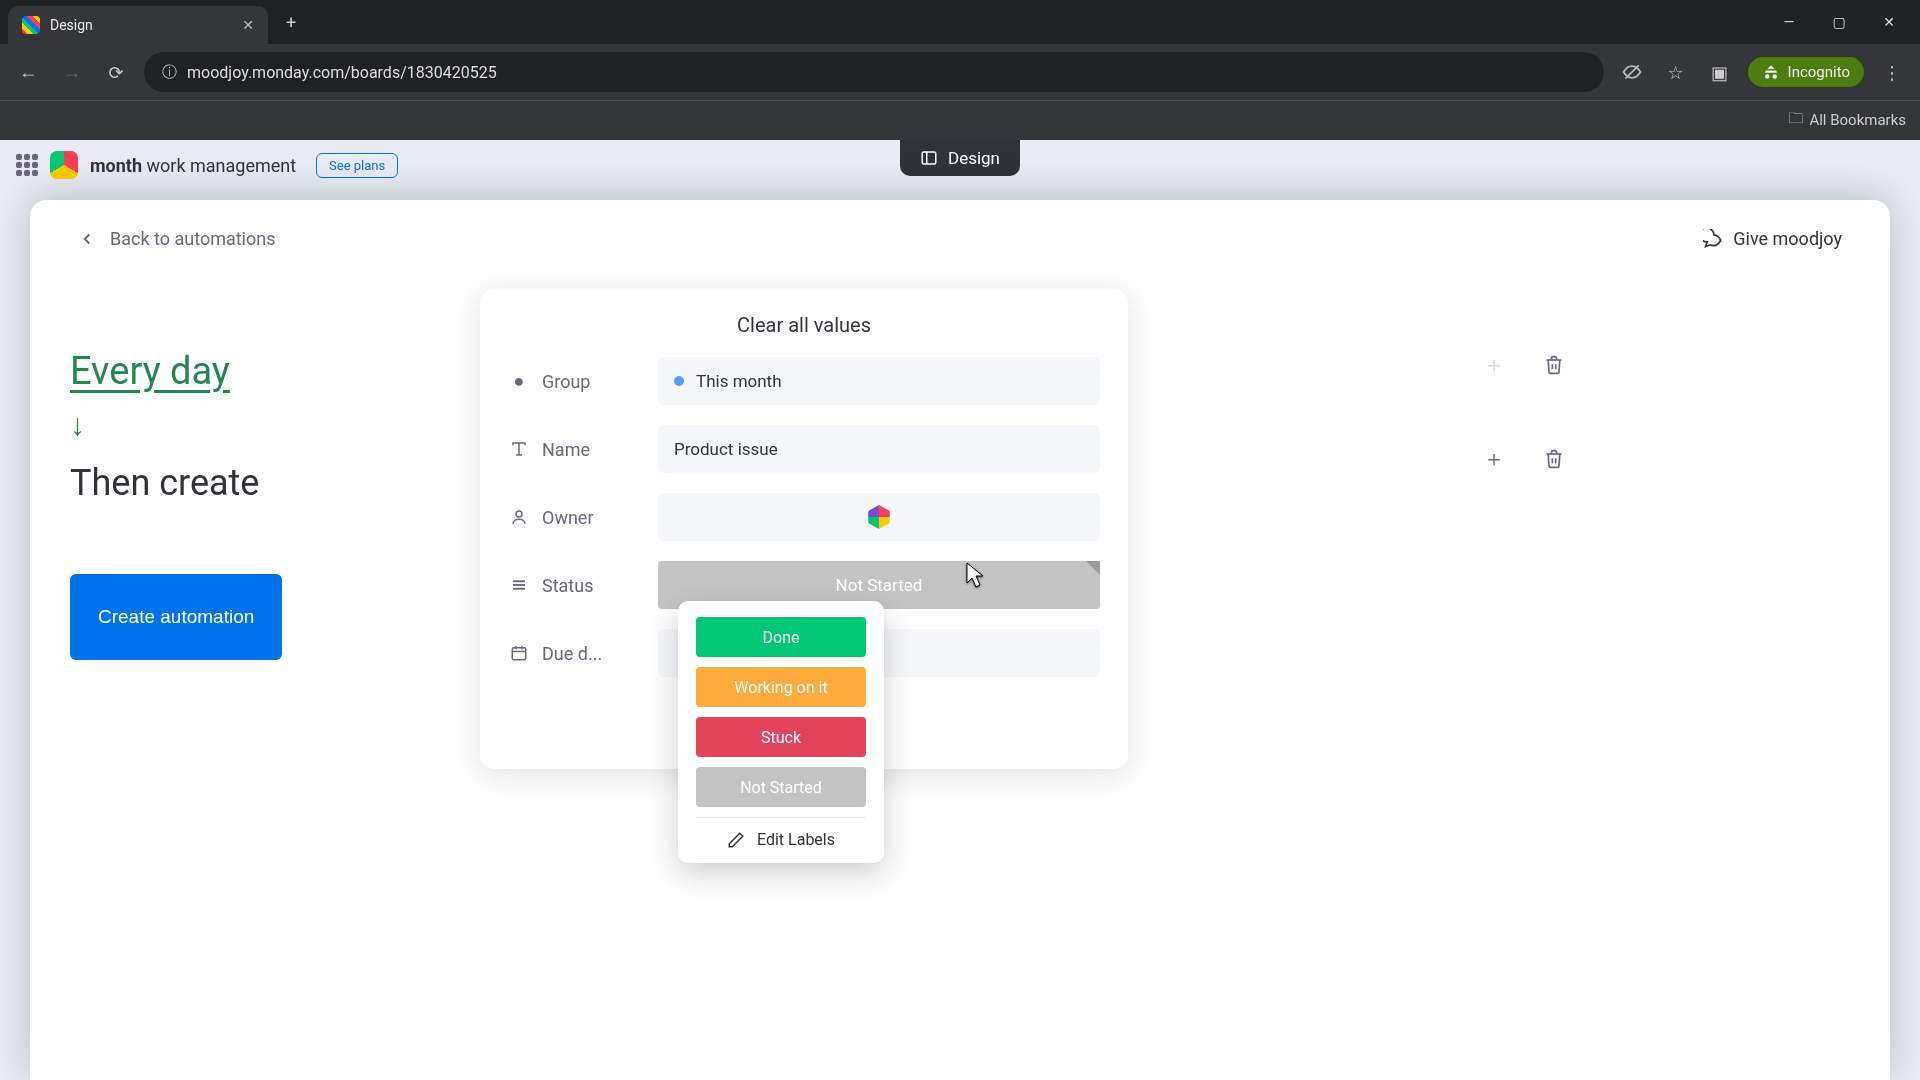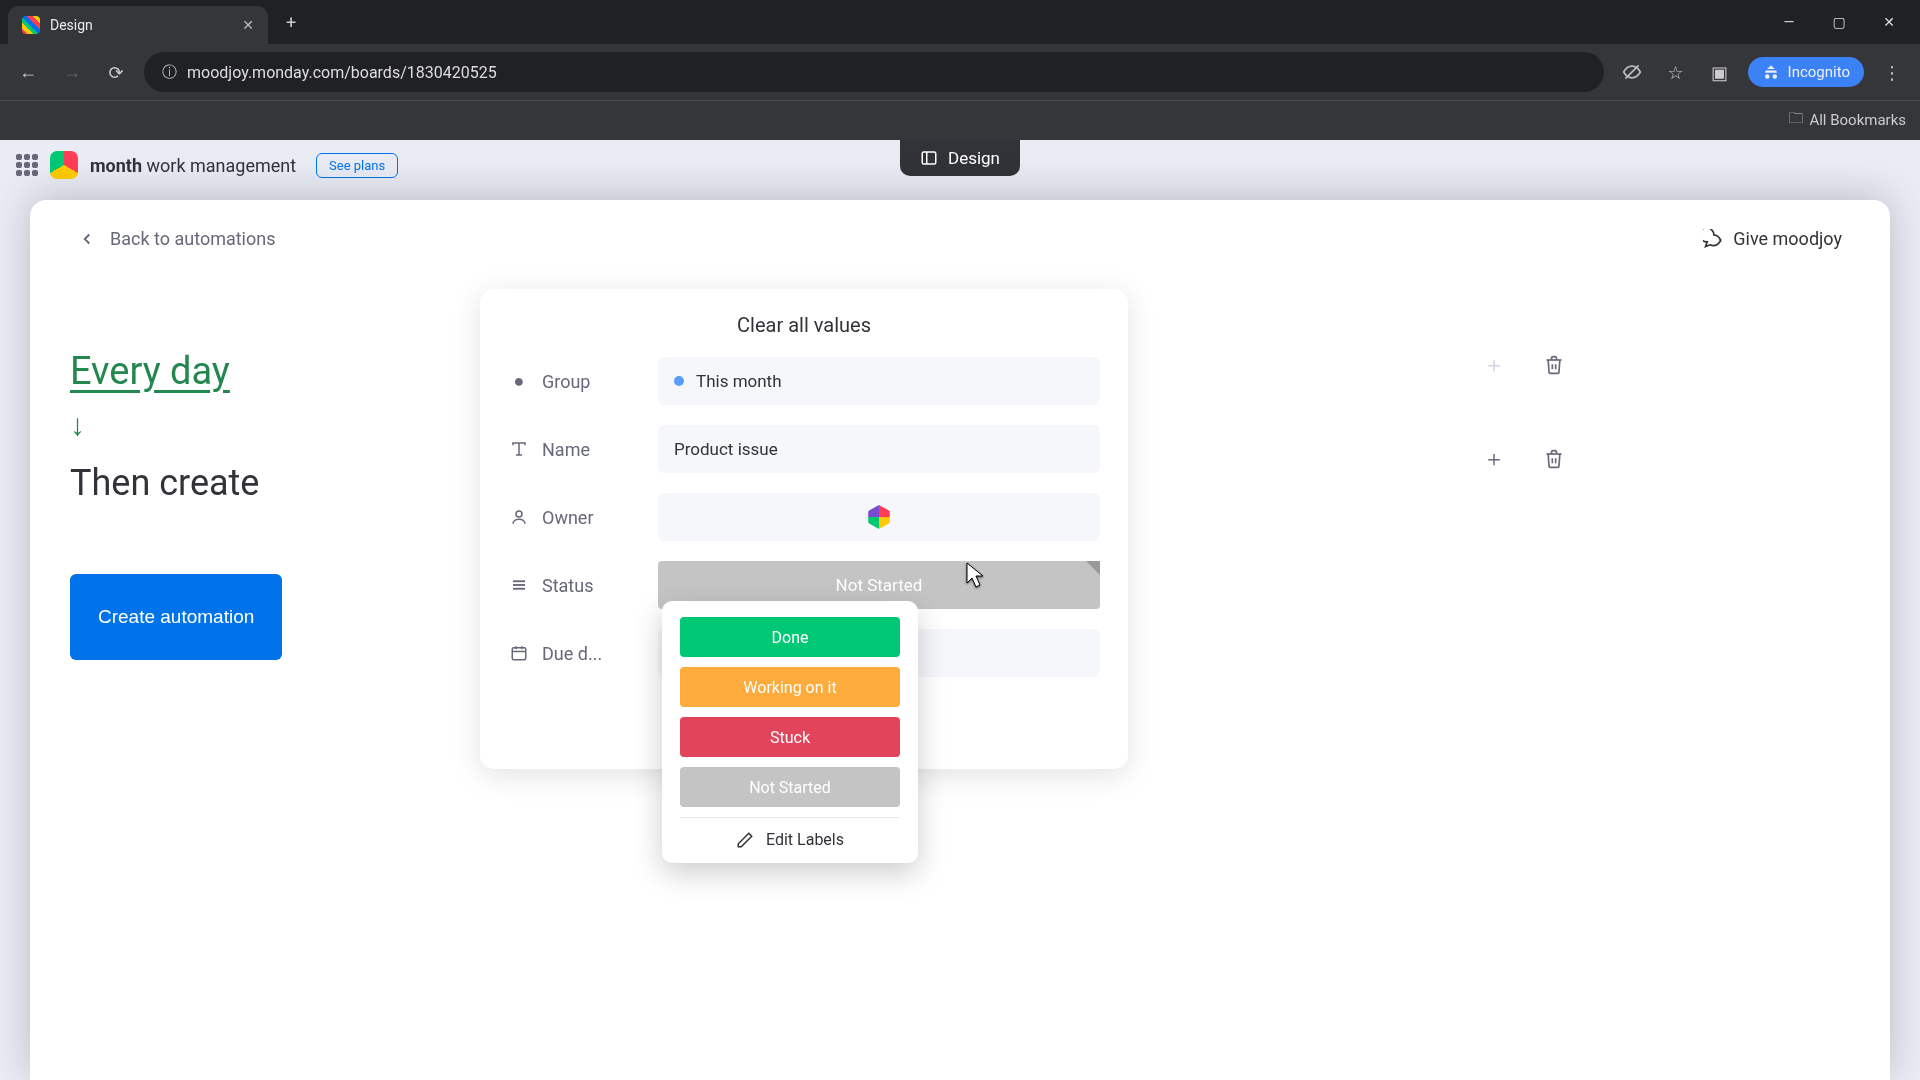--- a/index.html
+++ b/index.html
@@ -62,21 +62,21 @@
     height:40px;
     display:flex;
     align-items:center;
     padding:0 18px;
     color:#ddd;
     font-size:16px;
     gap:10px;
   }
   .addr-icon { font-size:15px; color:#bbb; }
   .toolbar-right { display:flex; align-items:center; gap:12px; }
-  .incognito-pill { display:flex; align-items:flex-end; gap:8px; background:#3b82f6; padding:6px 14px; border-radius:18px; font-size:15px; color:#eee; }
+  .incognito-pill { display:flex; align-items:flex-end; gap:8px; background:#4d7c0f; padding:6px 14px; border-radius:18px; font-size:15px; color:#eee; }
   .bookmarks-row { display:flex; justify-content:flex-end; padding:6px 14px 8px; gap:8px; color:#ccc; font-size:15px; background:#35363a; border-top:1px solid rgba(255,255,255,0.1);}
   .bookmarks-row .bm { display:flex; align-items:center; gap:6px; cursor:pointer; }
 
   
   .page {
     background:#e9ecf5;
     height:calc(1080px - 44px - 56px - 40px);
     position:relative;
     overflow:hidden;
   }
@@ -135,21 +135,21 @@
   .empty-status { flex:1; border-radius:4px; height:48px; background:#c4c4c4;}
 
   .owner-token { width:24px; height:24px; border-radius:50%; background:
     conic-gradient(#FF3D57 0 90deg,#FFCB00 90deg 180deg,#00C875 180deg 270deg,#784BD1 270deg 360deg);
     clip-path: polygon(50% 0,95% 25%,95% 75%,50% 100%,5% 75%,5% 25%);
     margin:0 auto;
   }
 
   
   .status-dropdown {
-    position:absolute; left:302px; top:312px; width:256px;
+    position:absolute; left:318px; top:312px; width:206px;
     background:#fff; border-radius:10px; box-shadow:0 10px 30px rgba(0,0,0,0.2);
     padding:16px 18px 14px;
   }
   .status-option { height:40px; border-radius:4px; display:flex; align-items:center; justify-content:center; color:#fff; font-size:16px; margin-bottom:10px; cursor:pointer; }
   .opt-done{ background:#00C875;}
   .opt-working{ background:#FDAB3D;}
   .opt-stuck{ background:#E2445C;}
   .opt-notstarted{ background:#c4c4c4;}
   .dropdown-sep{ height:1px; background:#e6e9ef; margin:6px 0 12px;}
   .edit-labels{ display:flex; align-items:center; justify-content:center; gap:12px; color:#323338; font-size:16px; cursor:pointer;}

